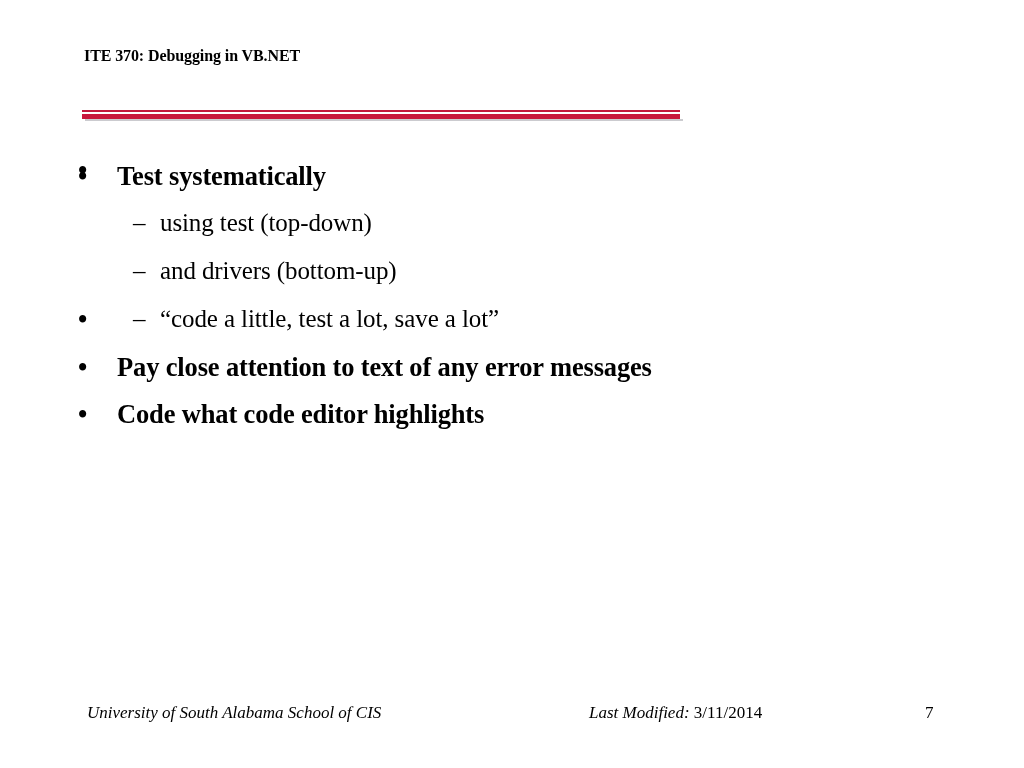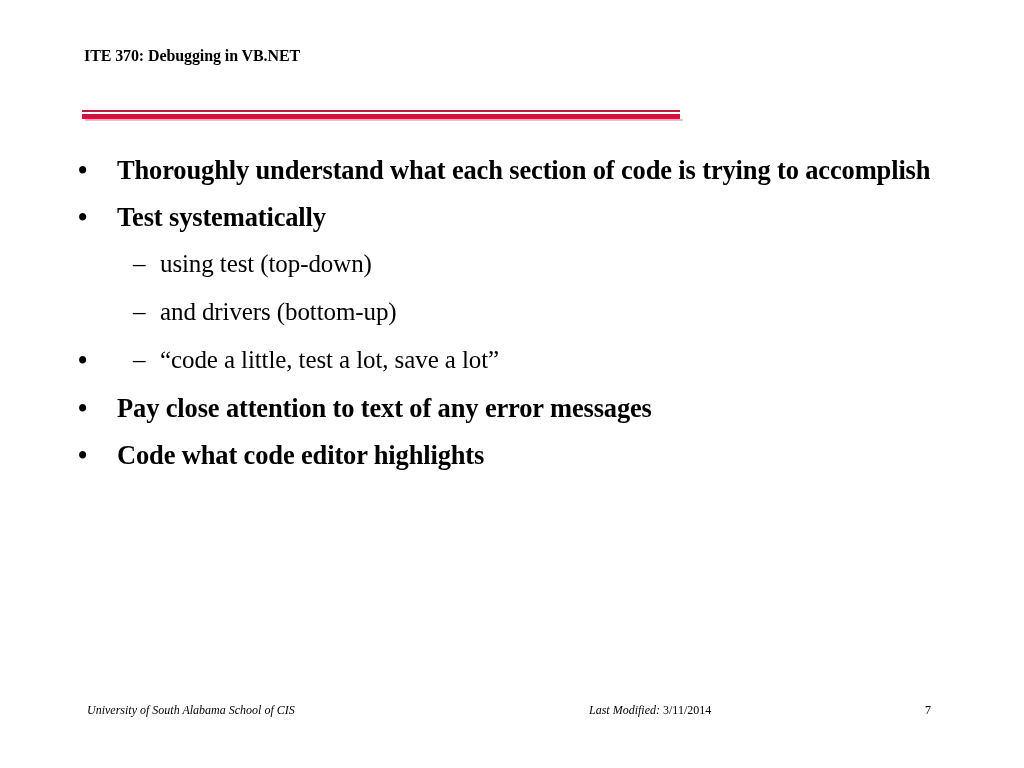--- a/index.html
+++ b/index.html
@@ -135,21 +135,21 @@
     display: block;
   }
 
   
   .footer {
     position: absolute;
     left: 0;
     top: 703px;
     width: 1024px;
     height: 30px;
-    font-size: 12px;
+    font-size: 17px;
   }
 
   .footer-org {
     position: absolute;
     left: 87px;
     top: 0;
     font-style: italic;
     white-space: nowrap;
   }
 
@@ -185,21 +185,20 @@
     <div class="rule-thin"></div>
     <div class="rule-gap"></div>
     <div class="rule-thick"></div>
     <div class="rule-shadow"></div>
   </div>
 
   <div class="body-list">
 
     <div class="bullet-row level1">
       <span class="marker">•</span>
-      <span class="bullet-text">Thoroughly understand what each section of code is trying to accomplish</span>
     </div>
 
     <div class="bullet-row level1">
       <span class="marker">•</span>
       <span class="bullet-text">Test systematically</span>
     </div>
 
     <div class="bullet-row level2">
       <span class="marker">–</span>
       <span class="bullet-text">using test (top-down)</span>

